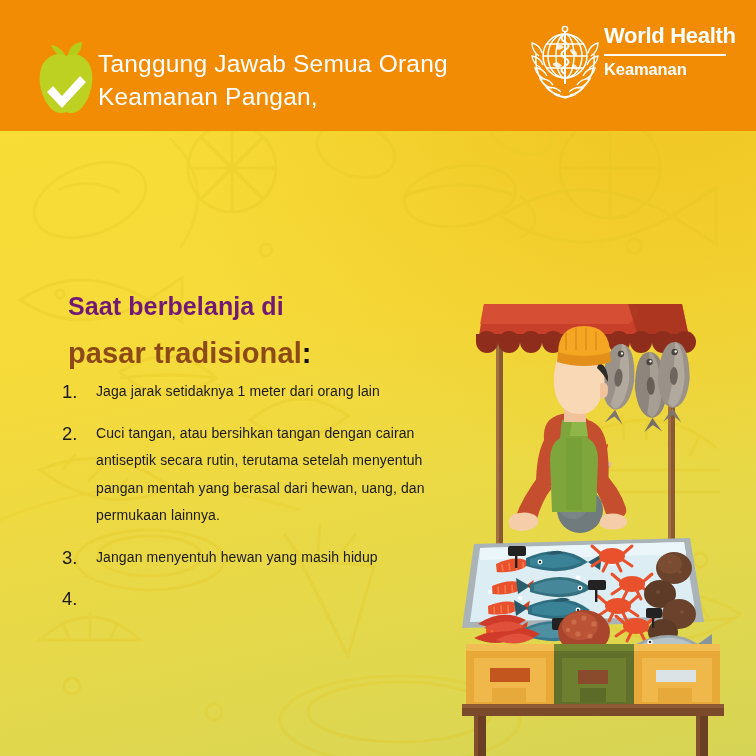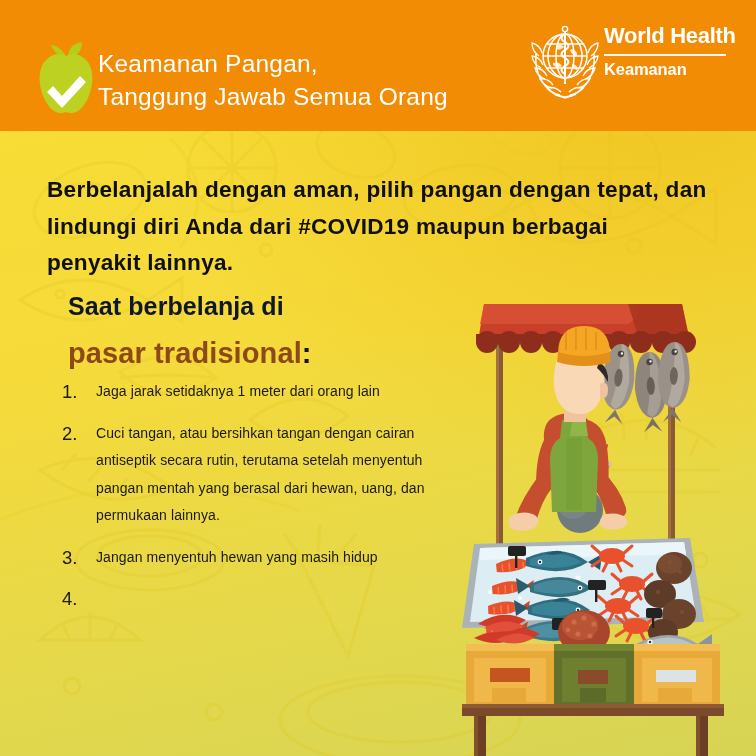--- a/index.html
+++ b/index.html
@@ -58,21 +58,21 @@
     position:absolute; left:47px; top:172px; width:660px;
     color:#101010;
     font-size:22.6px; line-height:36.5px;
     font-weight:bold; letter-spacing:.25px;
   }
   .headline b { font-weight:bold; }
 
   
   .sub1 {
     position:absolute; left:68px; top:292px;
-    font-size:25px; font-weight:bold; color:#0f172a; letter-spacing:.1px;
+    font-size:25px; font-weight:bold; color:#701a75; letter-spacing:.1px;
   }
   .sub2 {
     position:absolute; left:68px; top:337px;
     font-size:29px; font-weight:bold; color:#8C4A16; letter-spacing:.1px;
   }
   .sub2 .colon { color:#111; }
 
   
   .list {
     position:absolute; left:62px; top:378px; width:400px;
@@ -167,22 +167,22 @@
     <div class="apple-logo">
       <svg viewBox="0 0 62 78" aria-hidden="true">
         <path d="M31 16 C26 8 20 5 16 5 C19 12 24 16 29 18 Z" fill="#B5CC18"></path>
         <path d="M33 17 C33 9 38 3 47 2 C47 11 42 17 33 18 Z" fill="#B5CC18"></path>
         <path d="M31 16 C24 12 16 14 10 21 C3 29 3 45 9 58 C14 69 22 76 31 72 C40 76 48 69 53 58 C59 45 59 29 52 21 C46 14 38 12 31 16 Z" fill="#BDD122"></path>
         <path d="M18 46 l9 10 l18 -20 l6 6 l-24 26 l-15 -16 z" fill="#FFFFFF"></path>
       </svg>
     </div>
 
     <div class="hdr-text">
+      <span>Tanggung Jawab Semua Orang</span>
       <span>Keamanan Pangan,</span>
-      <span>Tanggung Jawab Semua Orang</span>
     </div>
 
     <div class="who-logo">
       <div class="who-emblem">
         <svg viewBox="0 0 74 80" aria-hidden="true">
           <g fill="none" stroke="#FFFFFF" stroke-width="1.5">
 
             <path d="M37 76 C16 70 6 52 8 32"></path>
             <path d="M37 76 C58 70 68 52 66 32"></path>
             <g stroke-width="1.3">
@@ -221,23 +221,20 @@
         </svg>
       </div>
       <div class="who-words">
         <div class="l1">World Health</div>
         <div class="who-rule"></div>
         <div class="l3">Keamanan</div>
       </div>
     </div>
   </div>
 
-  <div class="headline">
-    <span>Berbelanjalah dengan aman, pilih pangan dengan tepat, dan lindungi diri Anda dari </span><b>#COVID19</b><span> maupun berbagai penyakit lainnya.</span>
-  </div>
 
   <div class="sub1">Saat berbelanja di</div>
   <div class="sub2">
     <span>pasar tradisional</span><span class="colon">:</span>
   </div>
 
   <div class="list">
     <div class="li">
       <div class="li-num">1.</div>
       <div class="li-txt">Jaga jarak setidaknya 1 meter dari orang lain</div>

